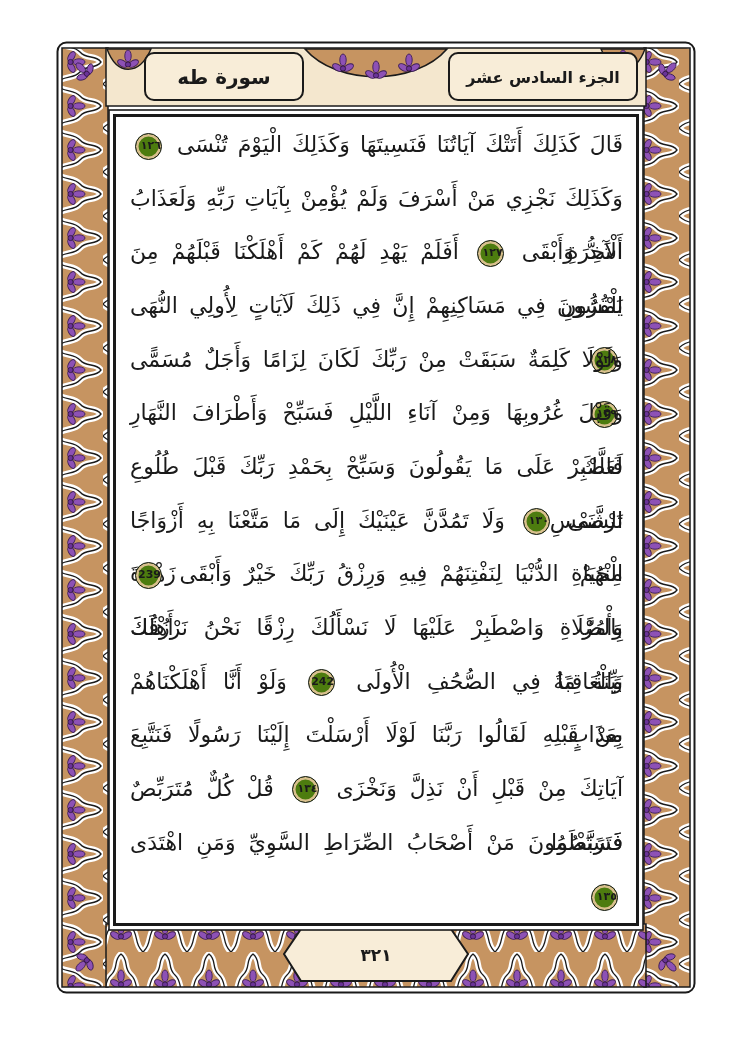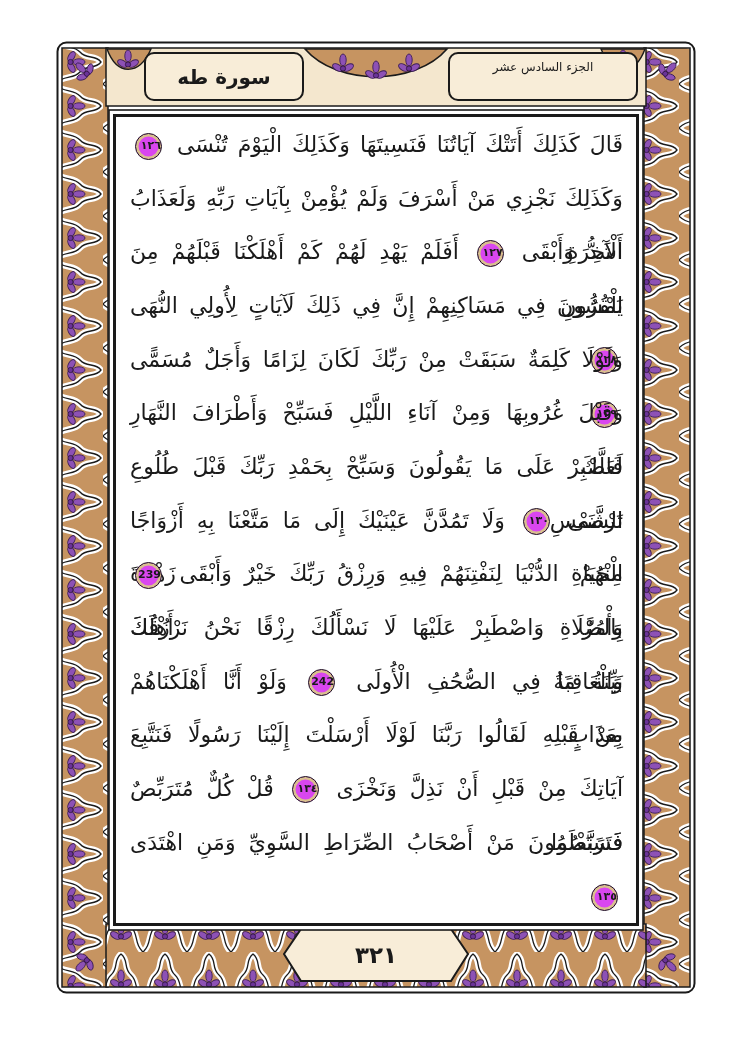--- a/index.html
+++ b/index.html
@@ -2,35 +2,35 @@
 <html lang="ar" dir="rtl"><head>
 <meta charset="utf-8">
 <style>
   html,body{margin:0;padding:0;}
   body{
     width:750px;height:1043px;position:relative;background:#ffffff;
     font-family:"DejaVu Sans",sans-serif;color:#1a1a1a;overflow:hidden;
   }
   .frame-svg{position:absolute;left:55px;top:40px;width:642px;height:955px;}
   .overlay{position:absolute;display:flex;align-items:center;justify-content:center;border-radius:6px;}
-  .juz-label{left:449px;top:45px;width:188px;height:44px;font-size:12px;font-weight:normal;}
+  .juz-label{left:449px;top:55px;width:188px;height:44px;font-size:16px;font-weight:bold;}
   .surah-label{left:145px;top:55px;width:158px;height:44px;font-size:20px;font-weight:bold;}
-  .page-number{left:284px;top:930px;width:184px;height:50px;font-size:23px;font-weight:bold;letter-spacing:4px;}
+  .page-number{left:284px;top:930px;width:184px;height:50px;font-size:17px;font-weight:bold;letter-spacing:4px;}
   .text-area{
     position:absolute;left:118px;top:118px;width:517px;height:805px;
     box-sizing:border-box;padding:0 12px;direction:rtl;
   }
   .qline{
     height:53.66px;line-height:53.66px;white-space:nowrap0;
     font-size:22px;text-align:justify;text-align-last:justify;
     word-spacing:2px;
   }
   .ayah{
     display:inline-block;width:25px;height:25px;border-radius:50%;
-    background:#d946ef;border:1.4px solid #1a1a1a;
+    background:#4d7c0f;border:1.4px solid #1a1a1a;
     box-shadow:inset 0 0 0 2.5px #d9c08e;
     font-size:11px;line-height:23px;text-align:center;
     vertical-align:middle;font-weight:bold;margin:0 5px;
     letter-spacing:0;word-spacing:normal;
   }
 </style>
 </head>
 <body>
 
 <svg class="frame-svg" viewBox="0 0 642 955" aria-hidden="true">

